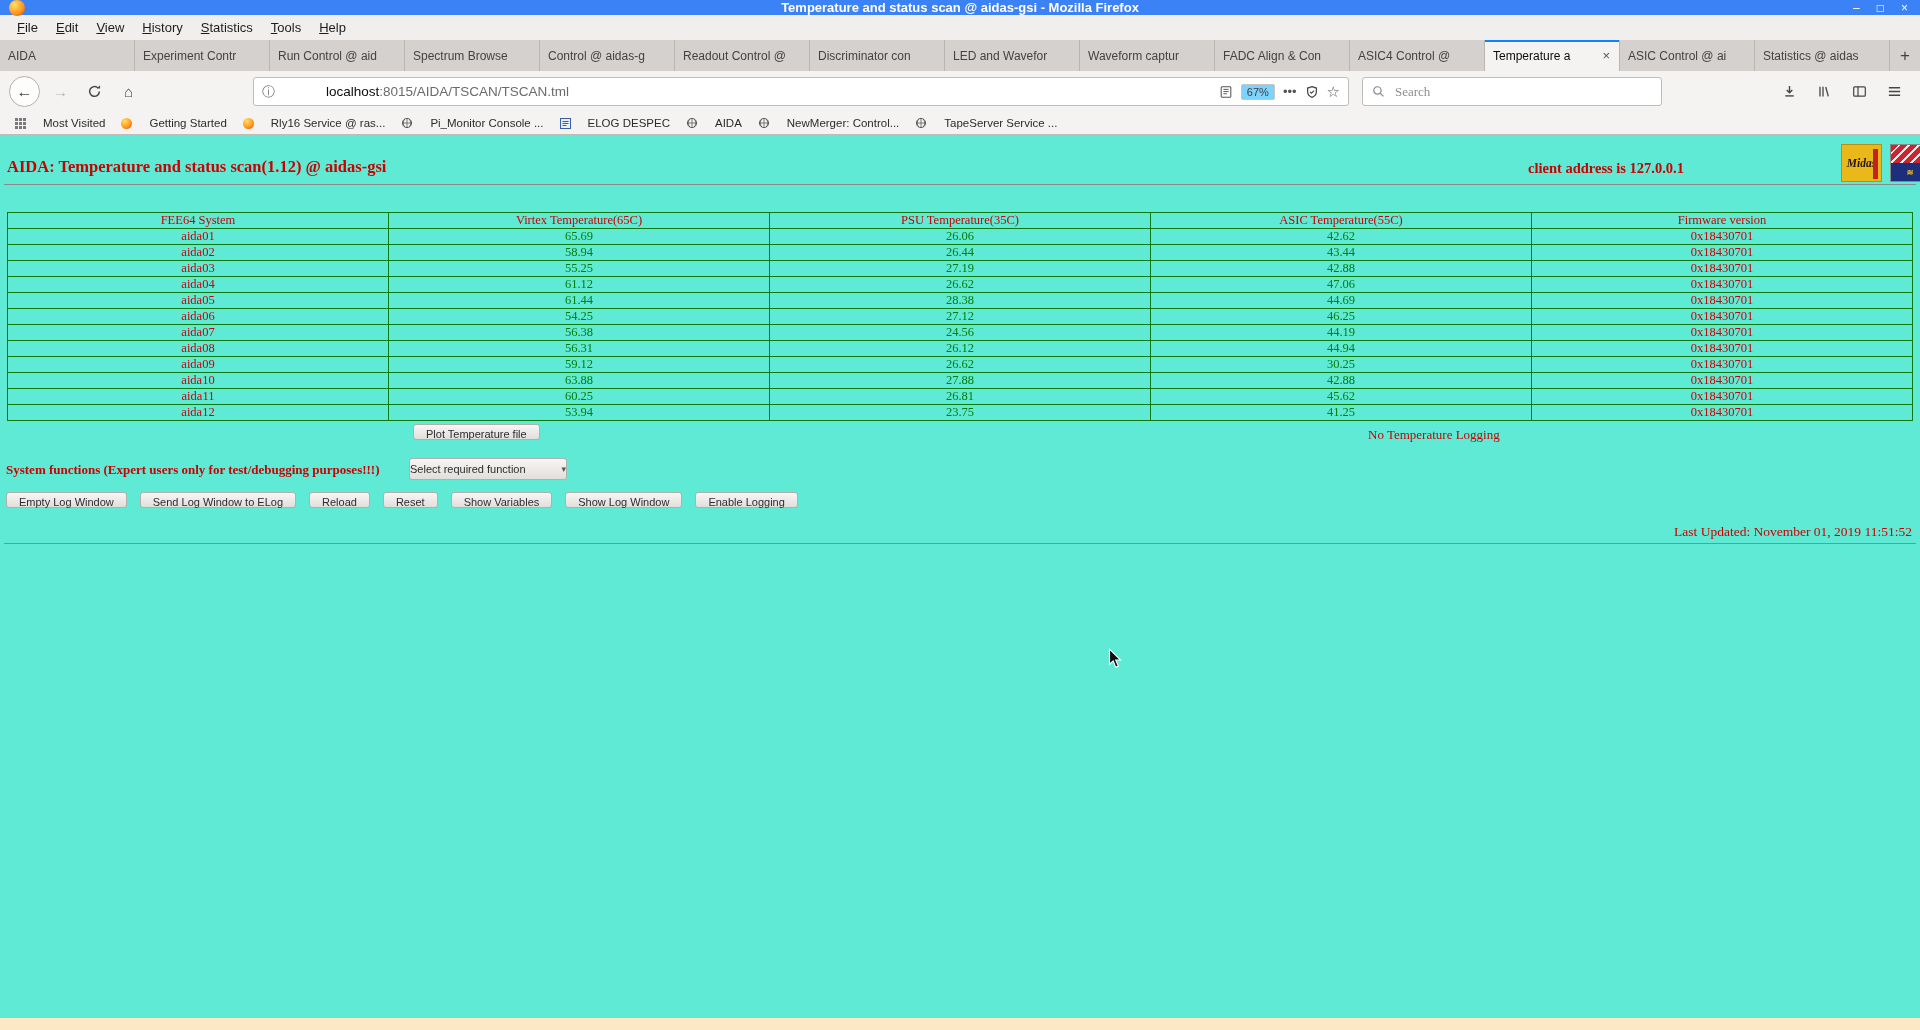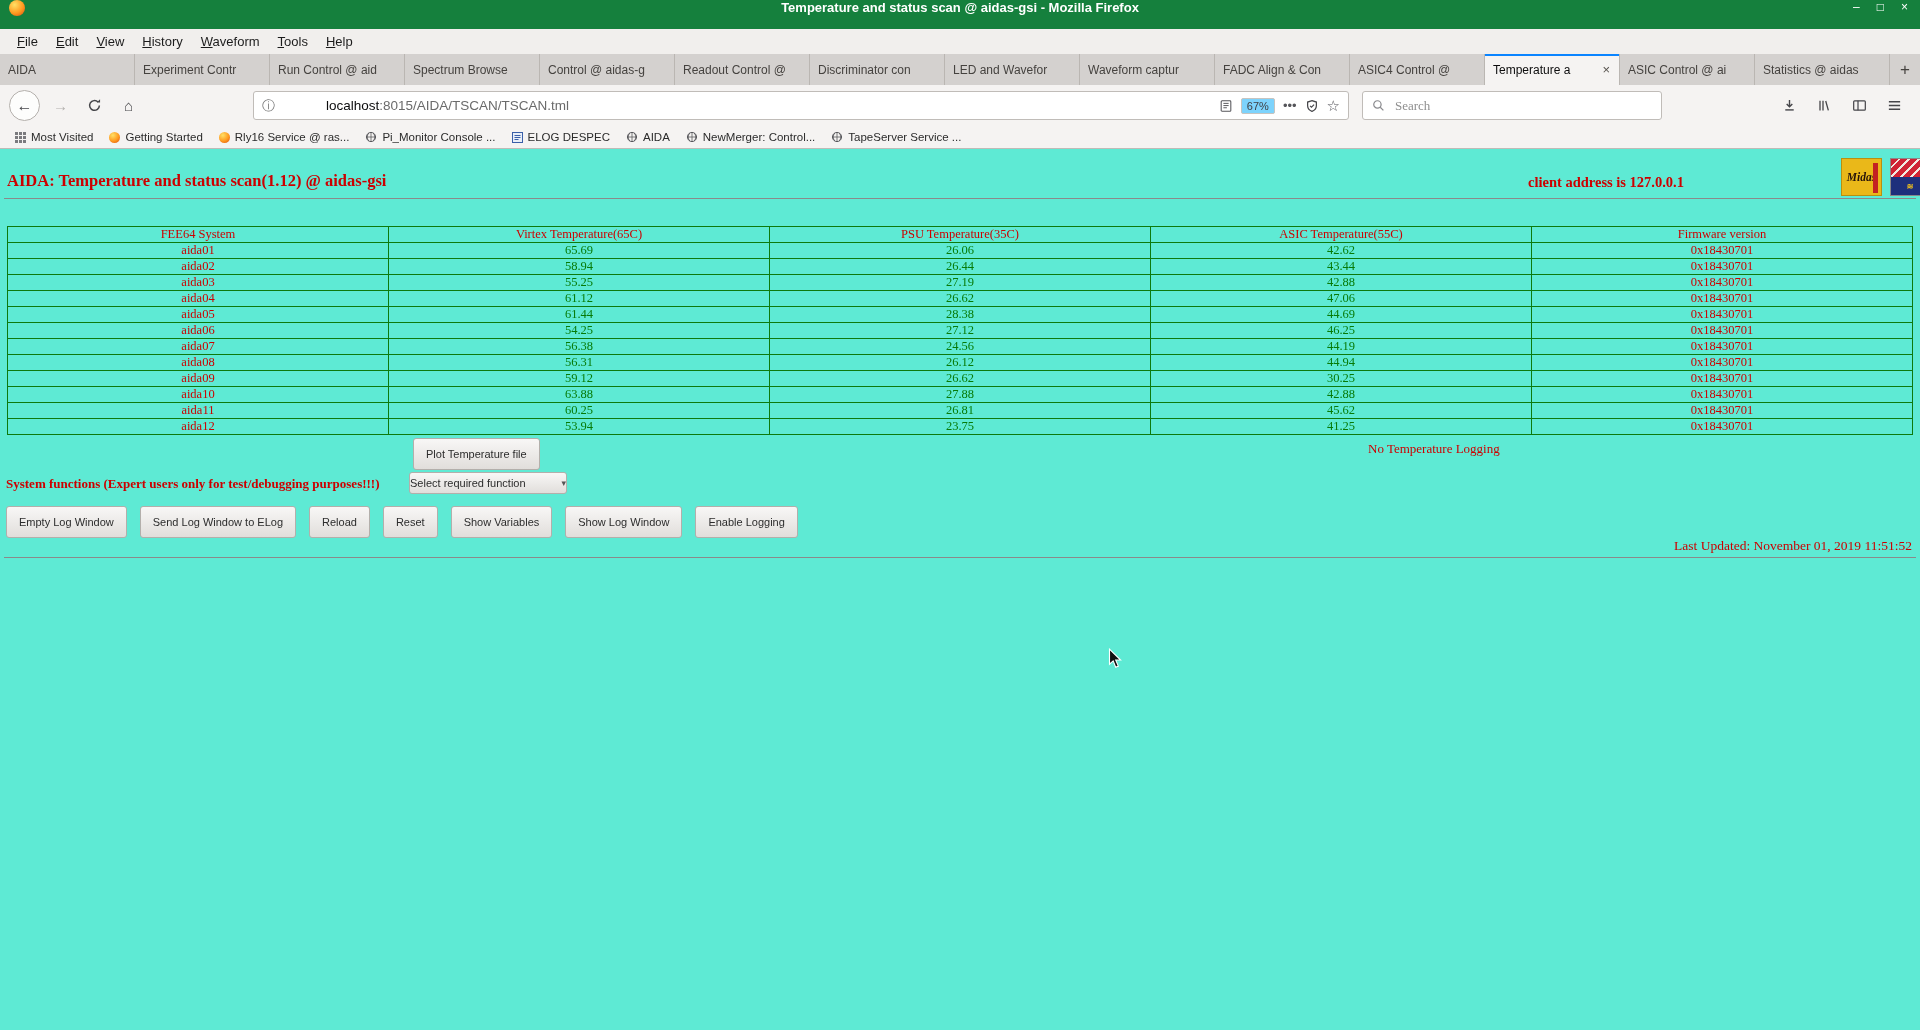--- a/index.html
+++ b/index.html
@@ -3,21 +3,21 @@
 <meta charset="utf-8">
 <style>
   * { box-sizing: border-box; }
   html,body { margin:0; padding:0; }
   body {
     width:1920px; height:1030px; overflow:hidden; position:relative;
     background:#fde8c6; font-family:"Liberation Sans", sans-serif;
   }
 
   
-  .titlebar { height:29px; background:#15803d; color:#fff; display:flex; position:relative; }
+  .titlebar { height:15px; background:#3b82f6; color:#fff; display:flex; align-items:center; position:relative; }
   .ff-logo { width:16px; height:16px; border-radius:50%; margin-left:9px; flex:0 0 auto;
              background:radial-gradient(circle at 35% 30%, #ffe066, #ff9a1f 55%, #d9480f); }
   .win-title { position:absolute; left:0; right:0; text-align:center; font-size:13px; font-weight:bold; pointer-events:none; }
   .win-controls { margin-left:auto; display:flex; gap:17px; margin-right:12px; font-size:12px; z-index:1; }
 
   
   .menubar { height:25px; background:#f1efed; display:flex; align-items:center; padding-left:8px; font-size:13px; color:#1c1c1c; }
   .menu-item { padding:3px 9px; display:inline-block; }
   .menu-item::first-letter { text-decoration:underline; }
 
@@ -52,21 +52,21 @@
                display:flex; align-items:center; padding:0 9px; gap:7px; margin-left:6px; }
   .search-input { border:none; outline:none; flex:1 1 auto; min-width:0; font-size:13px; font-family:Liberation Serif, serif;
                   color:#404040; background:transparent; }
   .search-input::placeholder { color:#8f8f8f; }
   .nav-right { margin-left:auto; display:flex; align-items:center; gap:11px; padding-right:5px; }
   .nav-right .nav-btn { width:24px; }
 
   
   .bookmarksbar { height:23px; background:#f5f3f2; border-bottom:1px solid #bfbbb7; display:flex;
                   align-items:center; padding:0 8px; font-size:11.5px; color:#2b2b2b; gap:2px; }
-  .bm-item { display:flex; align-items:center; gap:5px; padding:2px 7px; white-space:nowrap; }
+  .bm-item { display:flex; align-items:center; gap:17px; padding:2px 7px; white-space:nowrap; }
   .bm-icon { display:flex; align-items:center; }
   .ff-dot { width:11px; height:11px; border-radius:50%; display:inline-block;
             background:radial-gradient(circle at 35% 30%, #ffe066, #ff9a1f 55%, #d9480f); }
 
   
   .page { position:relative; height:883px; background:#5eead4; font-family:"Liberation Serif", serif;
           color:#000; overflow:hidden; }
   .page-heading { position:absolute; left:7px; top:22px; font-size:16.5px; font-weight:bold; color:#cc0000; }
   .client-address { position:absolute; right:236px; top:25px; font-size:14.5px; font-weight:bold; color:#cc0000; }
 
@@ -85,21 +85,21 @@
 
   .temp-table { position:absolute; left:7px; top:77px; width:1906px; border-collapse:collapse;
                 table-layout:fixed; font-size:12.5px; }
   .temp-table .cell { border:1px solid #0d7a0d; height:14.5px; padding:0 2px; text-align:center;
                       font-weight:normal; overflow:hidden; white-space:nowrap; }
   .red { color:#cc0000; }
   .green { color:#077a07; }
 
   .gtk-btn { font-family:"Liberation Sans", sans-serif; font-size:11px; color:#2c2c2c;
              background:linear-gradient(#f8f7f6, #e1dedb); border:1px solid #b3afab; border-radius:3px;
-             padding:0 12px; height:32px; line-height:18px; cursor:default; }
+             padding:0 12px; height:16px; line-height:18px; cursor:default; }
   .plot-btn { position:absolute; left:413px; top:289px; }
   .logging-status { position:absolute; left:1368px; top:292px; font-size:13px; color:#cc0000; }
   .sysfunc-label { position:absolute; left:6px; top:327px; font-size:13px; font-weight:bold; color:#cc0000; }
   .gtk-select { position:absolute; left:409px; top:323px; width:158px; height:22px; display:flex;
                 align-items:center; justify-content:space-between; padding:0 0;
                 background:linear-gradient(#f8f7f6, #e1dedb); border:1px solid #b3afab; border-radius:3px;
                 font-family:"Liberation Sans", sans-serif; font-size:11px; color:#2c2c2c; }
   .select-arrow { font-size:9px; color:#555; }
   .action-row { position:absolute; left:6px; top:357px; display:flex; gap:13px; }
   .last-updated { position:absolute; right:8px; top:389px; font-size:13.5px; color:#cc0000; }
@@ -117,21 +117,21 @@
     <span>□</span>
     <span>×</span>
   </span>
 </div>
 
 <div class="menubar">
     <span class="menu-item">File</span>
     <span class="menu-item">Edit</span>
     <span class="menu-item">View</span>
     <span class="menu-item">History</span>
-    <span class="menu-item">Waveform</span>
+    <span class="menu-item">Statistics</span>
     <span class="menu-item">Tools</span>
     <span class="menu-item">Help</span>
   </div>
 
 <div class="tabbar">
   <div class="tabstrip">
       <div class="tab">
         <span class="tab-label">AIDA</span>
       </div>
       <div class="tab">

